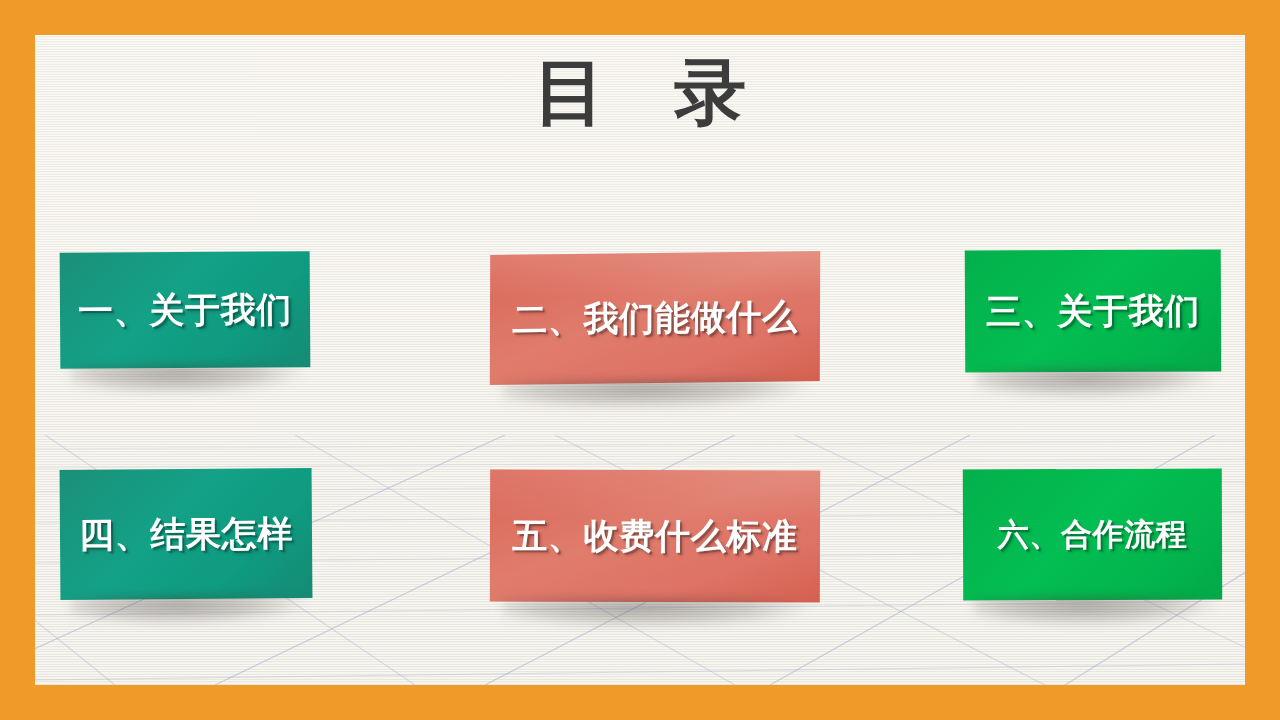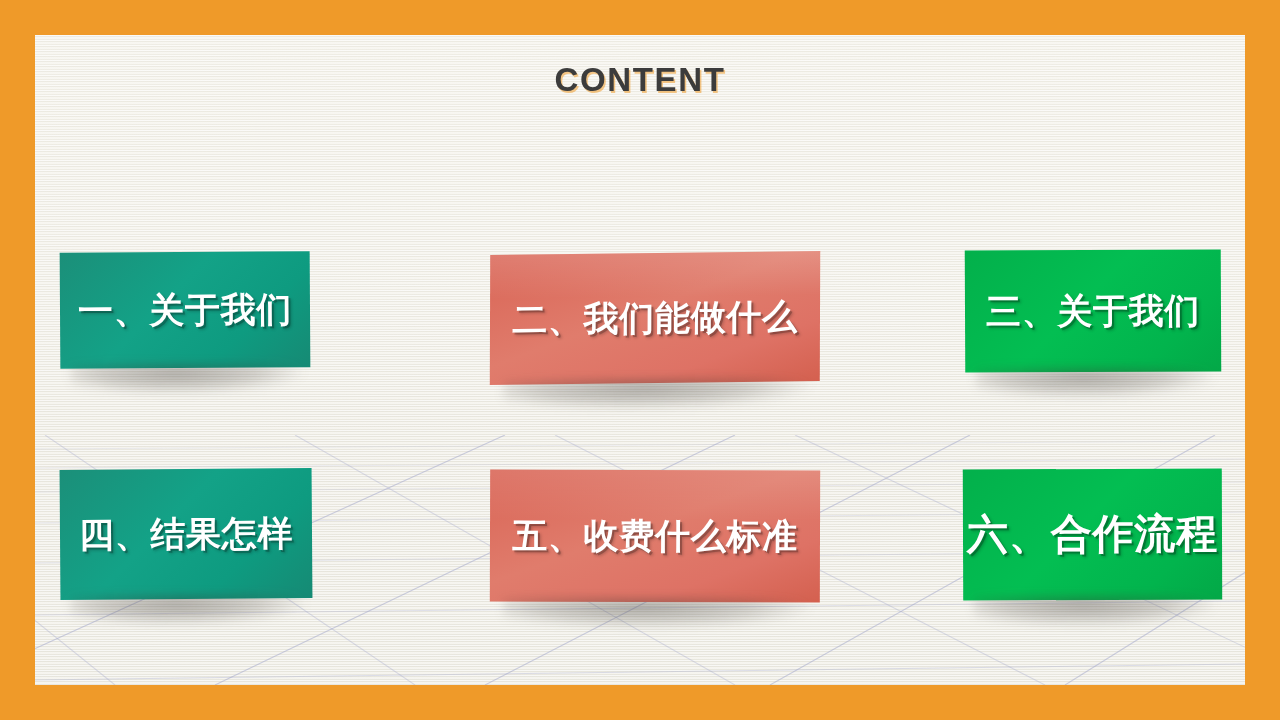--- a/index.html
+++ b/index.html
@@ -124,21 +124,21 @@
   #card-1{ left:25px;  top:217px; width:250px; height:116px; font-size:35px;
            transform:rotate(-0.35deg); }
   #card-2{ left:455px; top:218px; width:330px; height:130px; font-size:35px;
            transform:skewY(-0.9deg) rotate(0.2deg); }
   #card-3{ left:930px; top:215px; width:256px; height:122px; font-size:35px;
            transform:rotate(-0.25deg); }
   #card-4{ left:25px;  top:434px; width:252px; height:130px; font-size:35px;
            transform:rotate(-0.4deg); }
   #card-5{ left:455px; top:435px; width:330px; height:132px; font-size:35px;
            transform:rotate(0.15deg); }
-  #card-6{ left:928px; top:434px; width:259px; height:131px; font-size:41px;
+  #card-6{ left:928px; top:434px; width:259px; height:131px; font-size:31px;
            transform:rotate(-0.2deg); }
 
   
   #card-2::before{
     content:"";position:absolute;inset:0;
     background:linear-gradient(to bottom,rgba(255,255,255,.16) 0%,rgba(255,255,255,0) 34%);
     pointer-events:none;
   }
   #card-5::before{
     content:"";position:absolute;inset:0;
@@ -181,21 +181,21 @@
           <line x1="1290" y1="250" x2="760" y2="0"></line>
           <line x1="1010" y1="250" x2="520" y2="0"></line>
           <line x1="700" y1="250" x2="260" y2="0"></line>
           <line x1="380" y1="250" x2="10" y2="0"></line>
           <line x1="80" y1="250" x2="-230" y2="0"></line>
         </g>
       </svg>
     </div>
 
     <div id="title-block">
-      <div id="title-en">CONTENT</div>
+      <div id="title-cn">目 录</div>
     </div>
 
     <div class="card teal" id="card-1">
       <span class="label">一、关于我们</span>
     </div>
 
     <div class="card salmon" id="card-2">
       <span class="label">二、我们能做什么</span>
     </div>
 

